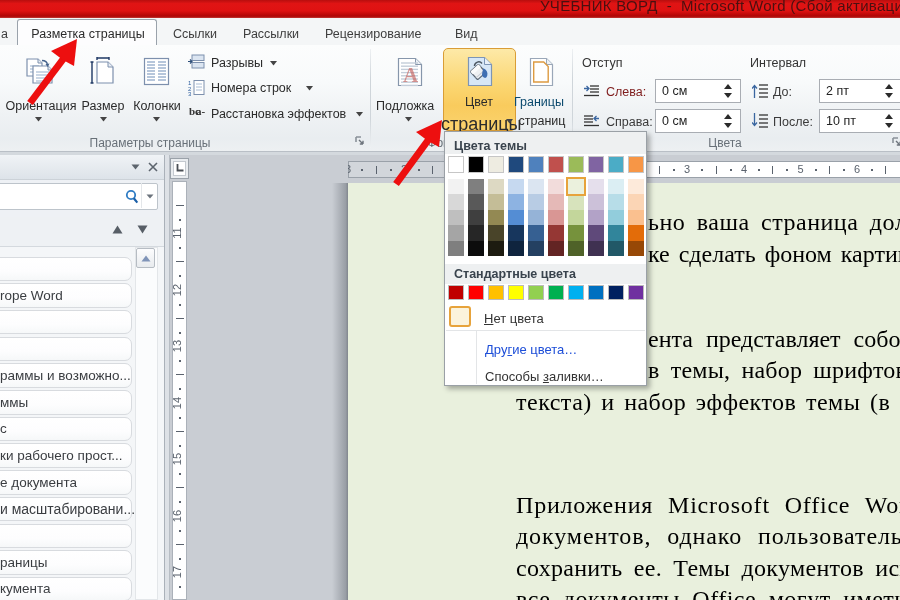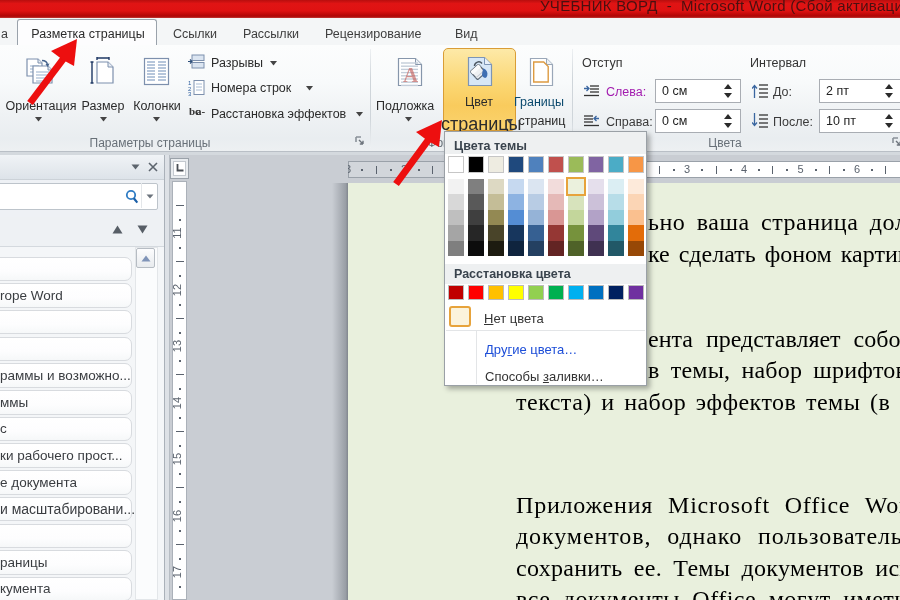--- a/index.html
+++ b/index.html
@@ -224,21 +224,21 @@
     </div>
 <div class="abs" style="left:752px;top:112px;width:16px;height:17px">
       <svg width="16" height="17">
         <line x1="7" y1="3" x2="16" y2="3" stroke="#333" stroke-width="1.3"></line>
         <line x1="7" y1="7" x2="16" y2="7" stroke="#333" stroke-width="1.3"></line>
         <line x1="7" y1="11" x2="16" y2="11" stroke="#333" stroke-width="1.3"></line>
         <line x1="7" y1="15" x2="16" y2="15" stroke="#333" stroke-width="1.3"></line>
         <path d="M2.5 1 v12 M0 10.5 l2.5 3 l2.5 -3" stroke="#3a66a0" stroke-width="1.3" fill="none"></path>
       </svg>
     </div>
-<div class="abs" style="left:606px;top:85px;font-size:12.5px;color:#a21caf">Слева:</div>
+<div class="abs" style="left:606px;top:85px;font-size:12.5px;color:#7f1d1d">Слева:</div>
 <div class="abs" style="left:606px;top:115px;font-size:12.5px;color:#3a3a3a">Справа:</div>
 <div class="abs" style="left:773px;top:85px;font-size:12.5px;color:#3a3a3a">До:</div>
 <div class="abs" style="left:773px;top:115px;font-size:12.5px;color:#3a3a3a">После:</div>
 <div class="abs" style="left:655px;top:79px;width:86px;height:24px;background:#fff;border:1px solid #a9adb3;box-sizing:border-box"></div>
     <div class="abs" style="left:662px;top:84px;font-size:12.5px;color:#222">0 см</div>
     <div class="abs" style="left:723px;top:83px;width:10px;height:16px">
       <svg width="10" height="16">
         <path d="M1 6 l4 -5 l4 5 z" fill="#2a2a2a"></path>
         <path d="M1 10 l4 5 l4 -5 z" fill="#2a2a2a"></path>
       </svg>
@@ -488,21 +488,21 @@
     <div class="abs" style="left:608px;top:209.8px;width:16px;height:15.4px;background:#92CDDC;box-sizing:border-box"></div>
     <div class="abs" style="left:608px;top:225.2px;width:16px;height:15.4px;background:#31859B;box-sizing:border-box"></div>
     <div class="abs" style="left:608px;top:240.6px;width:16px;height:15.4px;background:#215867;box-sizing:border-box"></div>
     <div class="abs" style="left:628px;top:179.0px;width:16px;height:15.4px;background:#FDEADA;box-sizing:border-box"></div>
     <div class="abs" style="left:628px;top:194.4px;width:16px;height:15.4px;background:#FBD5B5;box-sizing:border-box"></div>
     <div class="abs" style="left:628px;top:209.8px;width:16px;height:15.4px;background:#FAC08F;box-sizing:border-box"></div>
     <div class="abs" style="left:628px;top:225.2px;width:16px;height:15.4px;background:#E36C09;box-sizing:border-box"></div>
     <div class="abs" style="left:628px;top:240.6px;width:16px;height:15.4px;background:#974806;box-sizing:border-box"></div>
     <div class="abs" style="left:566px;top:177px;width:20px;height:19.4px;border:2px solid #e7a33b;box-sizing:border-box;background:#EBF1DD"></div>
 <div class="abs" style="left:445px;top:264px;width:201px;height:20px;background:#eef0f1"></div>
-<div class="abs" style="left:454px;top:267px;font-size:12.5px;font-weight:bold;color:#39434d">Расстановка цвета</div>
+<div class="abs" style="left:454px;top:267px;font-size:12.5px;font-weight:bold;color:#39434d">Стандартные цвета</div>
 <div class="abs" style="left:448px;top:285px;width:16px;height:15px;background:#C00000;border:1px solid #bbb;box-sizing:border-box"></div>
     <div class="abs" style="left:468px;top:285px;width:16px;height:15px;background:#FF0000;border:1px solid #bbb;box-sizing:border-box"></div>
     <div class="abs" style="left:488px;top:285px;width:16px;height:15px;background:#FFC000;border:1px solid #bbb;box-sizing:border-box"></div>
     <div class="abs" style="left:508px;top:285px;width:16px;height:15px;background:#FFFF00;border:1px solid #bbb;box-sizing:border-box"></div>
     <div class="abs" style="left:528px;top:285px;width:16px;height:15px;background:#92D050;border:1px solid #bbb;box-sizing:border-box"></div>
     <div class="abs" style="left:548px;top:285px;width:16px;height:15px;background:#00B050;border:1px solid #bbb;box-sizing:border-box"></div>
     <div class="abs" style="left:568px;top:285px;width:16px;height:15px;background:#00B0F0;border:1px solid #bbb;box-sizing:border-box"></div>
     <div class="abs" style="left:588px;top:285px;width:16px;height:15px;background:#0070C0;border:1px solid #bbb;box-sizing:border-box"></div>
     <div class="abs" style="left:608px;top:285px;width:16px;height:15px;background:#002060;border:1px solid #bbb;box-sizing:border-box"></div>
     <div class="abs" style="left:628px;top:285px;width:16px;height:15px;background:#7030A0;border:1px solid #bbb;box-sizing:border-box"></div>

